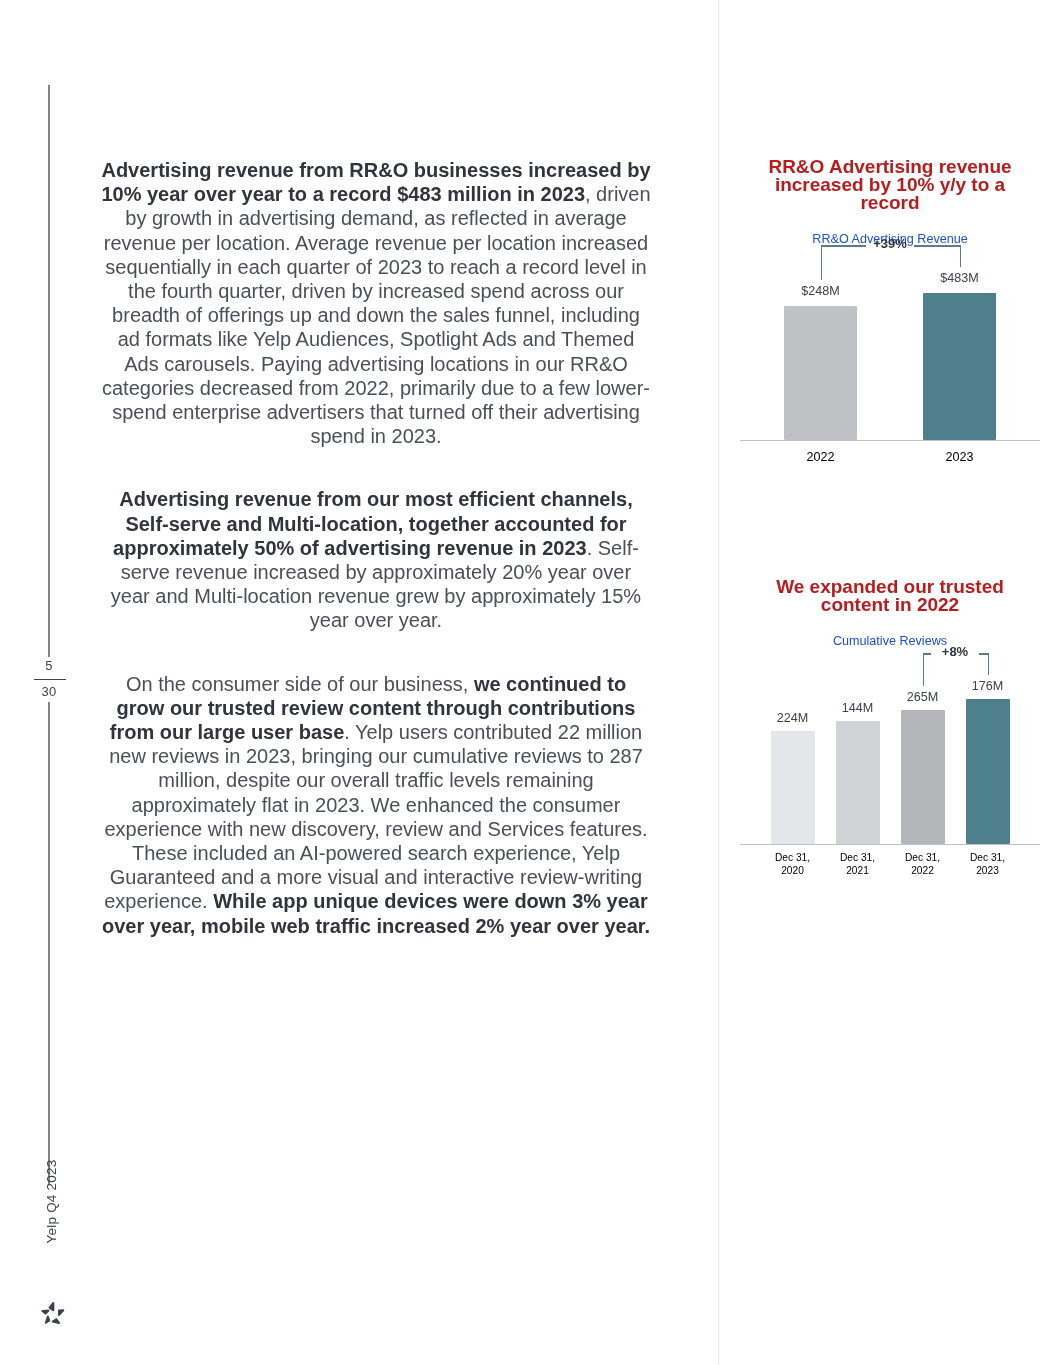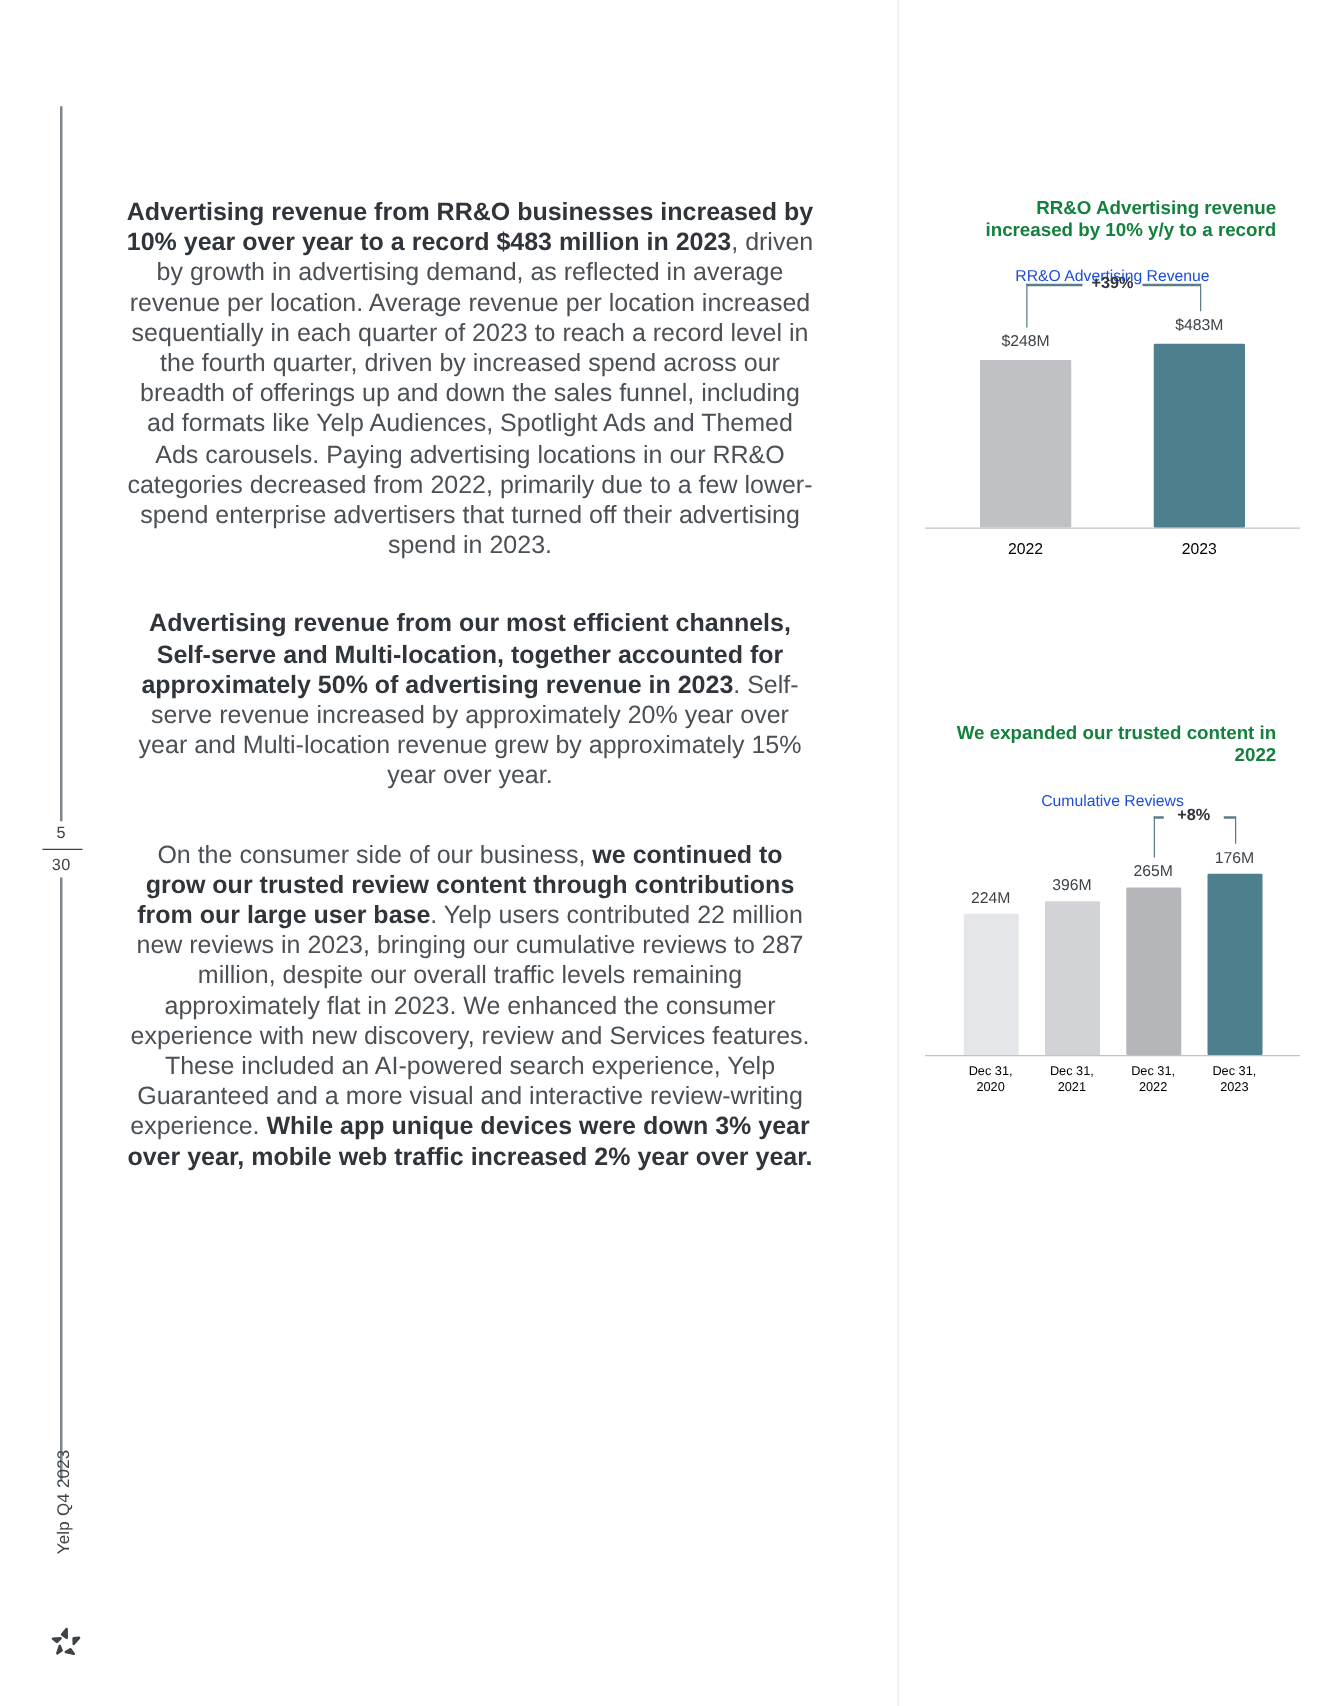--- a/index.html
+++ b/index.html
@@ -97,24 +97,24 @@
   }
   .para:last-child { margin-bottom: 0; }
   .para b { color: #2f353b; font-weight: bold; }
 
   
   .chart-block { position: absolute; width: 300px; }
   .chart-block.one { left: 740px; top: 158px; }
   .chart-block.two { left: 740px; top: 578px; }
 
   .chart-title {
-    font-size: 15px;
+    font-size: 19px;
     font-weight: bold;
-    color: #15803d;
-    text-align: right;
+    color: #b91c1c;
+    text-align: center;
     line-height: 18px;
     margin: 0 auto;
     width: 262px;
   }
   .chart-subtitle {
     font-size: 12.6px;
     color: #1d4ed8;
     text-align: center;
     margin-top: 20px;
   }
@@ -232,21 +232,21 @@
 
   <div class="chart-block two">
     <div class="chart-title">We expanded our trusted content in 2022</div>
     <div class="chart-subtitle">Cumulative Reviews</div>
     <div class="plot two" id="plot-1">
         <div class="axis" style="top: 184px;"></div>
         <div class="bar" style="left: 30.5px; width: 44px; height: 113px; top: 71px; background: rgb(229, 230, 233);"></div>
         <div class="bar-label" style="left: 10.5px; width: 84px; top: 51px;">224M</div>
         <div class="cat-label small" style="left: 12.5px; width: 80px; top: 192px;">Dec 31,<br>2020</div>
         <div class="bar" style="left: 95.5px; width: 44px; height: 123px; top: 61px; background: rgb(210, 211, 215);"></div>
-        <div class="bar-label" style="left: 75.5px; width: 84px; top: 41px;">396M</div>
+        <div class="bar-label" style="left: 75.5px; width: 84px; top: 41px;">144M</div>
         <div class="cat-label small" style="left: 77.5px; width: 80px; top: 192px;">Dec 31,<br>2021</div>
         <div class="bar" style="left: 160.5px; width: 44px; height: 134px; top: 50px; background: rgb(180, 182, 186);"></div>
         <div class="bar-label" style="left: 140.5px; width: 84px; top: 30px;">265M</div>
         <div class="cat-label small" style="left: 142.5px; width: 80px; top: 192px;">Dec 31,<br>2022</div>
         <div class="bar" style="left: 225.5px; width: 44px; height: 145px; top: 39px; background: rgb(78, 127, 140);"></div>
         <div class="bar-label" style="left: 205.5px; width: 84px; top: 19px;">176M</div>
         <div class="cat-label small" style="left: 207.5px; width: 80px; top: 192px;">Dec 31,<br>2023</div>
         <div class="bracket" style="left: 0px; top: 0px; right: 0px; height: 184px;">
           <div class="arm" style="left: 182.5px; top: -7px; height: 33px;"></div>
           <div class="arm" style="left: 247.5px; top: -7px; height: 22px;"></div>

